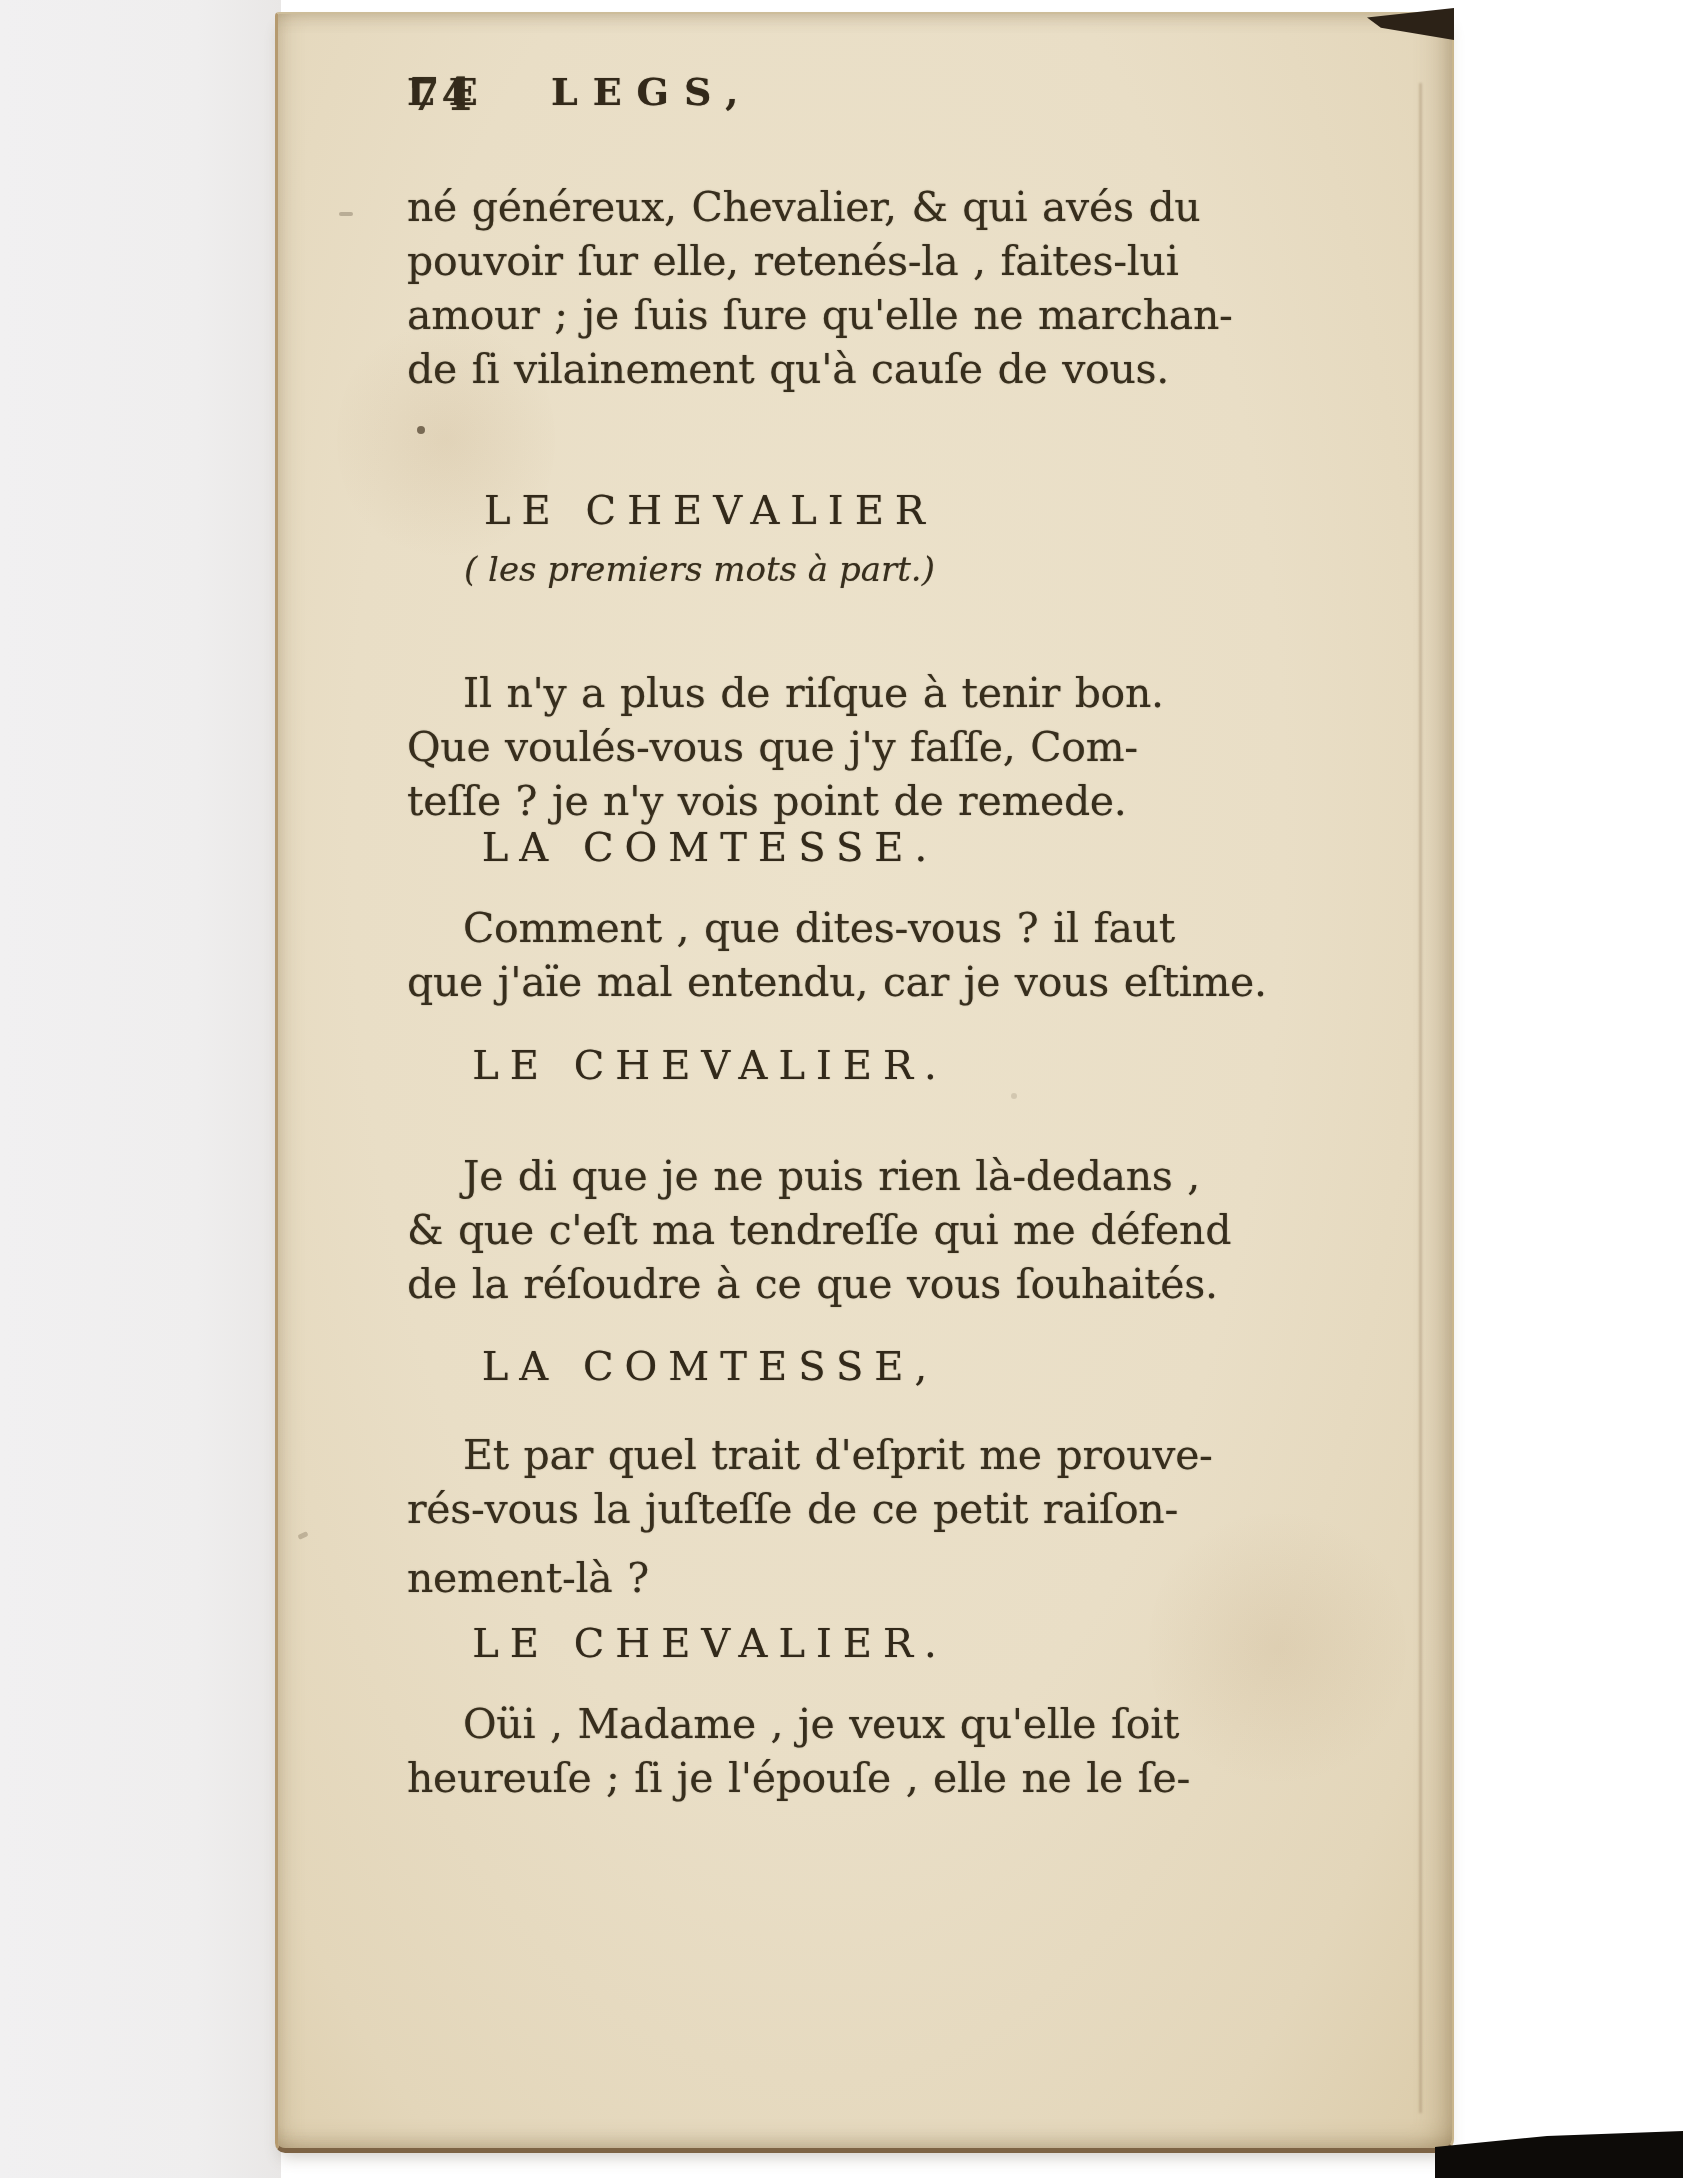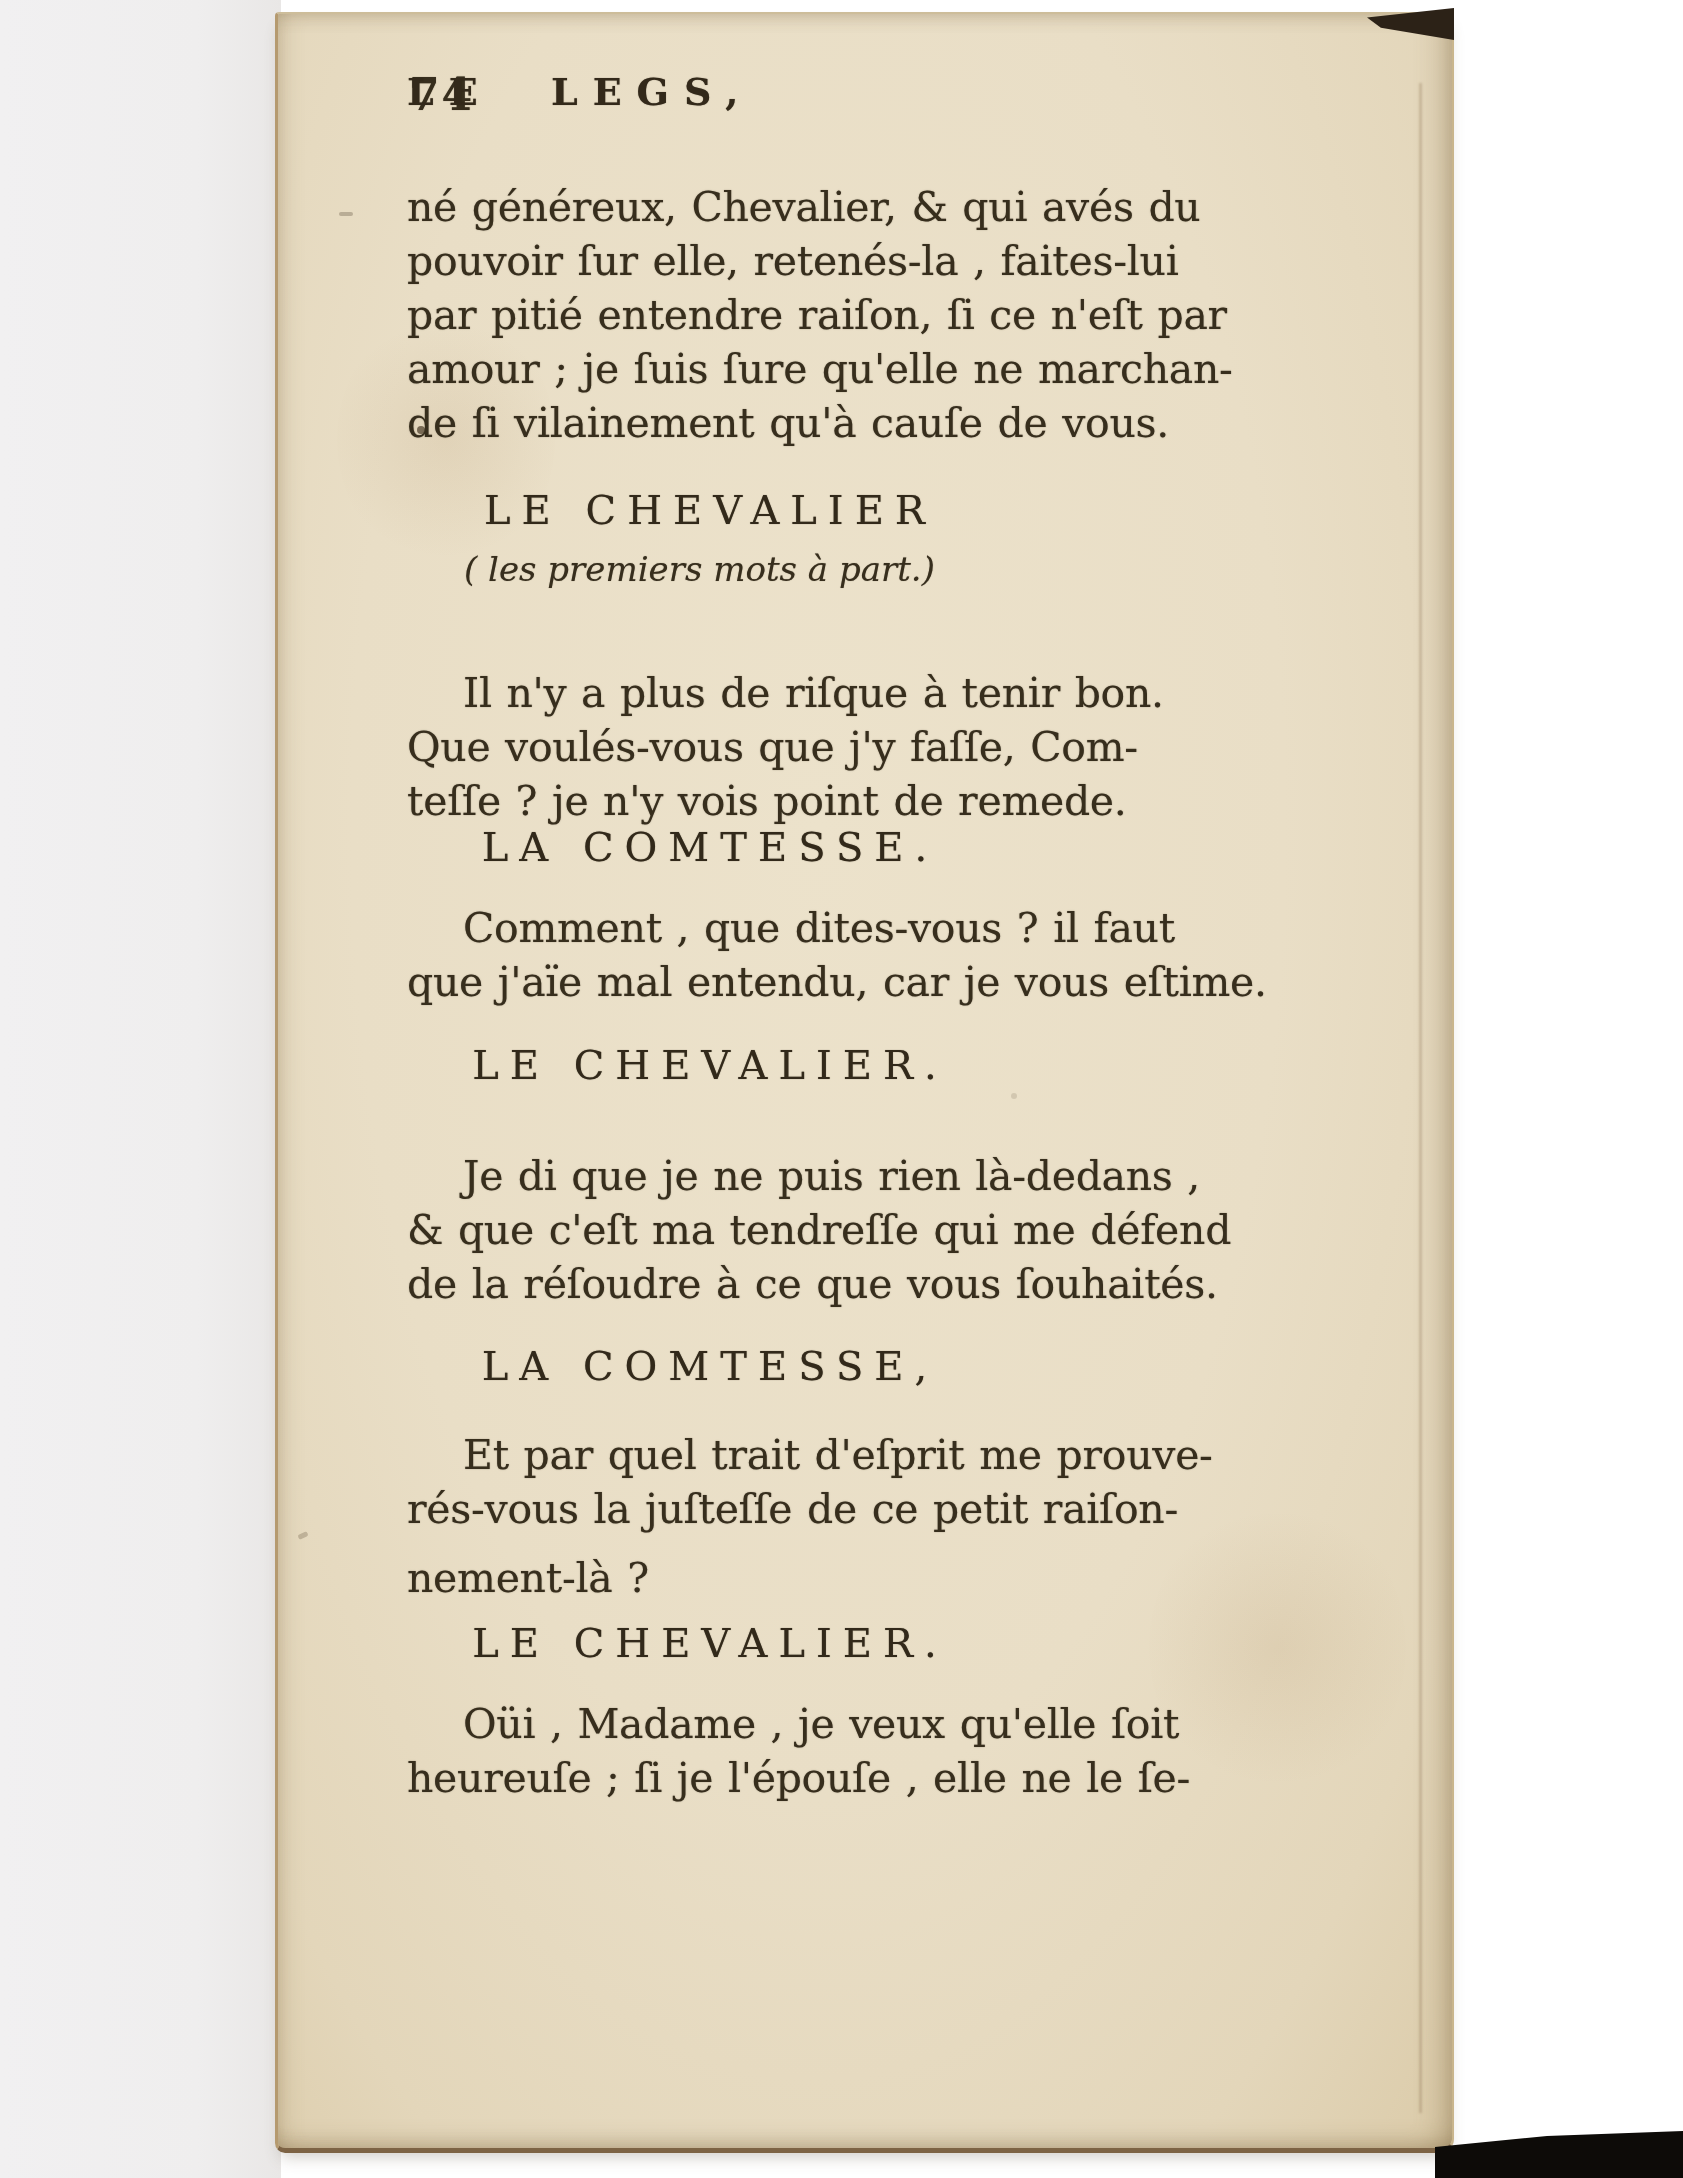--- a/index.html
+++ b/index.html
@@ -119,21 +119,20 @@
     <div class="speck s2"></div>
     <div class="speck s3"></div>
     <div class="speck s4"></div>
 
     <div class="hdr-num">74</div>
     <div class="hdr-title">LE LEGS,</div>
 
     <div class="para" style="top:166px">
       <div class="line">né généreux, Chevalier, &amp; qui avés du</div>
       <div class="line">pouvoir ſur elle, retenés-la , faites-lui</div>
-      <div class="line">par pitié entendre raiſon, ſi ce n'eſt par</div>
       <div class="line">amour ; je ſuis ſure qu'elle ne marchan-</div>
       <div class="line">de ſi vilainement qu'à cauſe de vous.</div>
     </div>
 
     <div class="speaker" style="top:473px">LE CHEVALIER</div>
     <div class="stage" style="top:535px">( les premiers mots à part.)</div>
 
     <div class="para" style="top:652px">
       <div class="line ind">Il n'y a plus de riſque à tenir bon.</div>
       <div class="line">Que voulés-vous que j'y faſſe, Com-</div>

